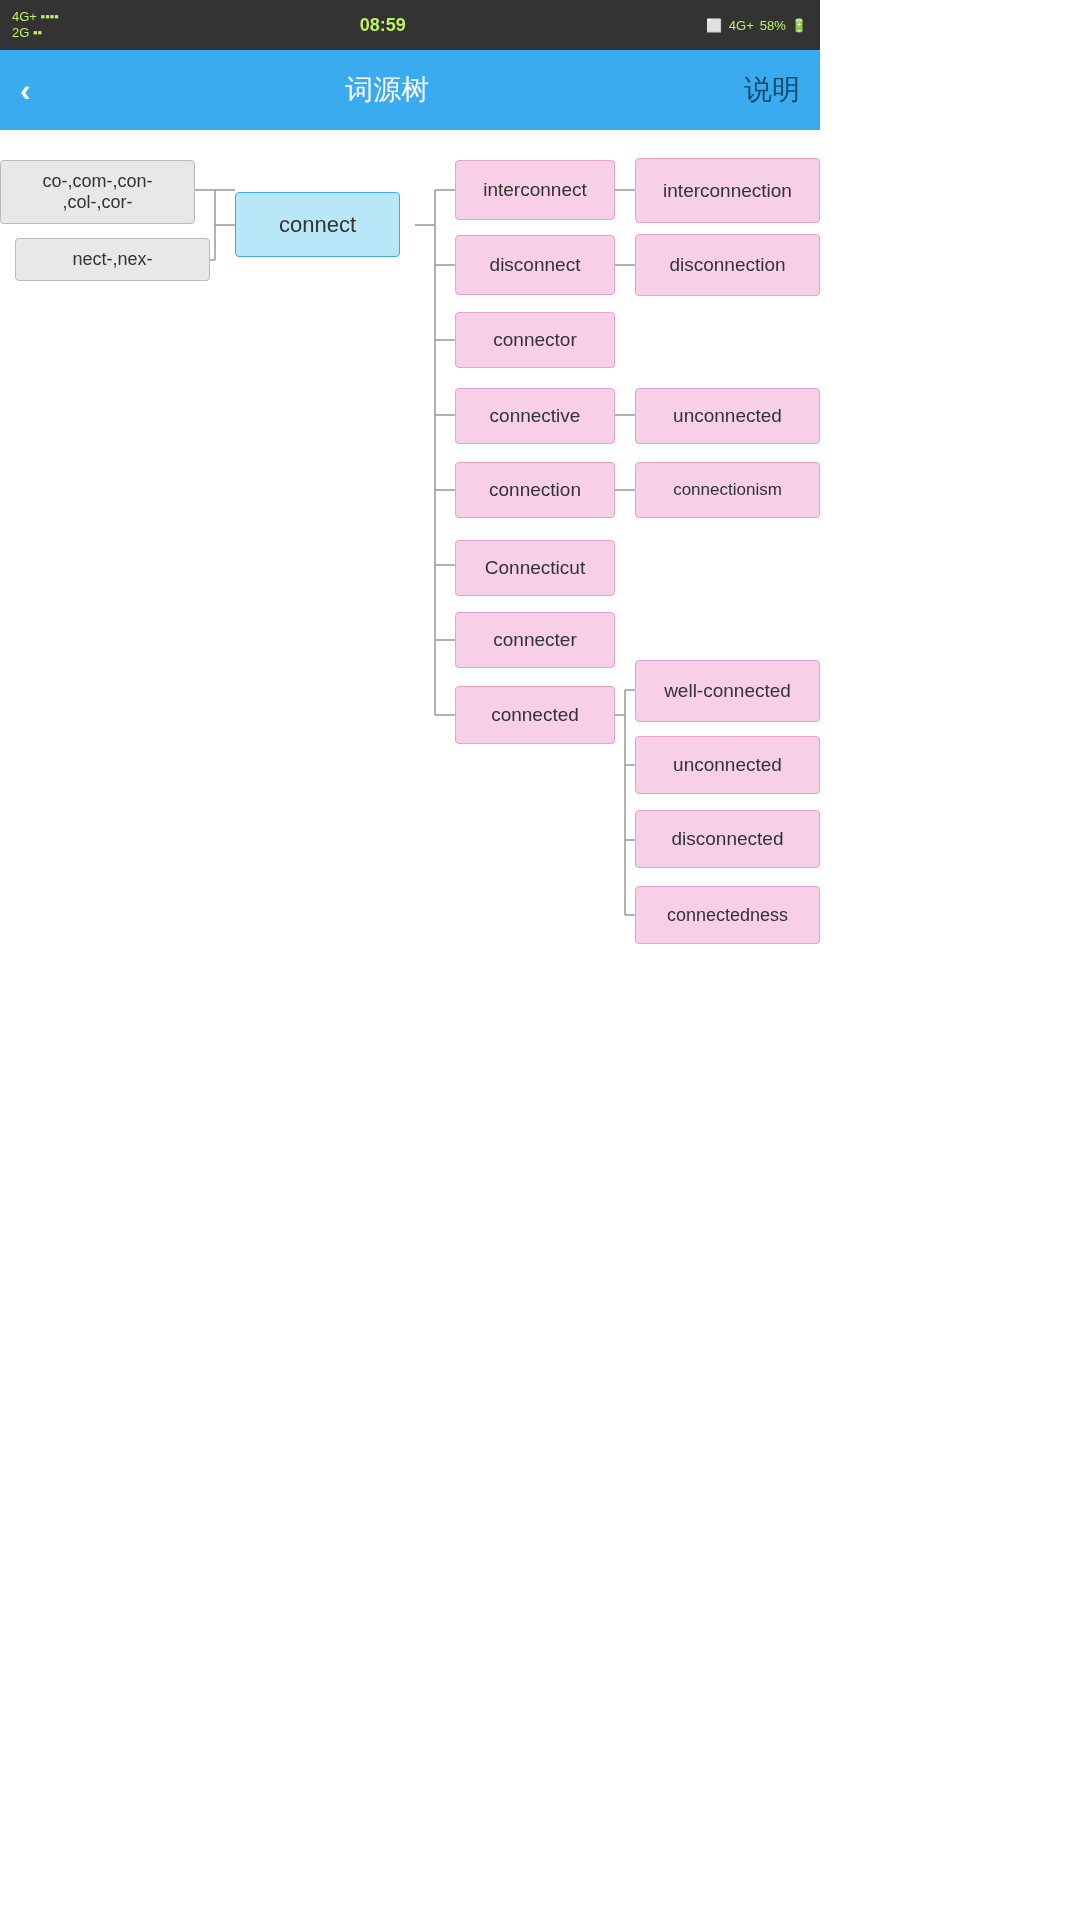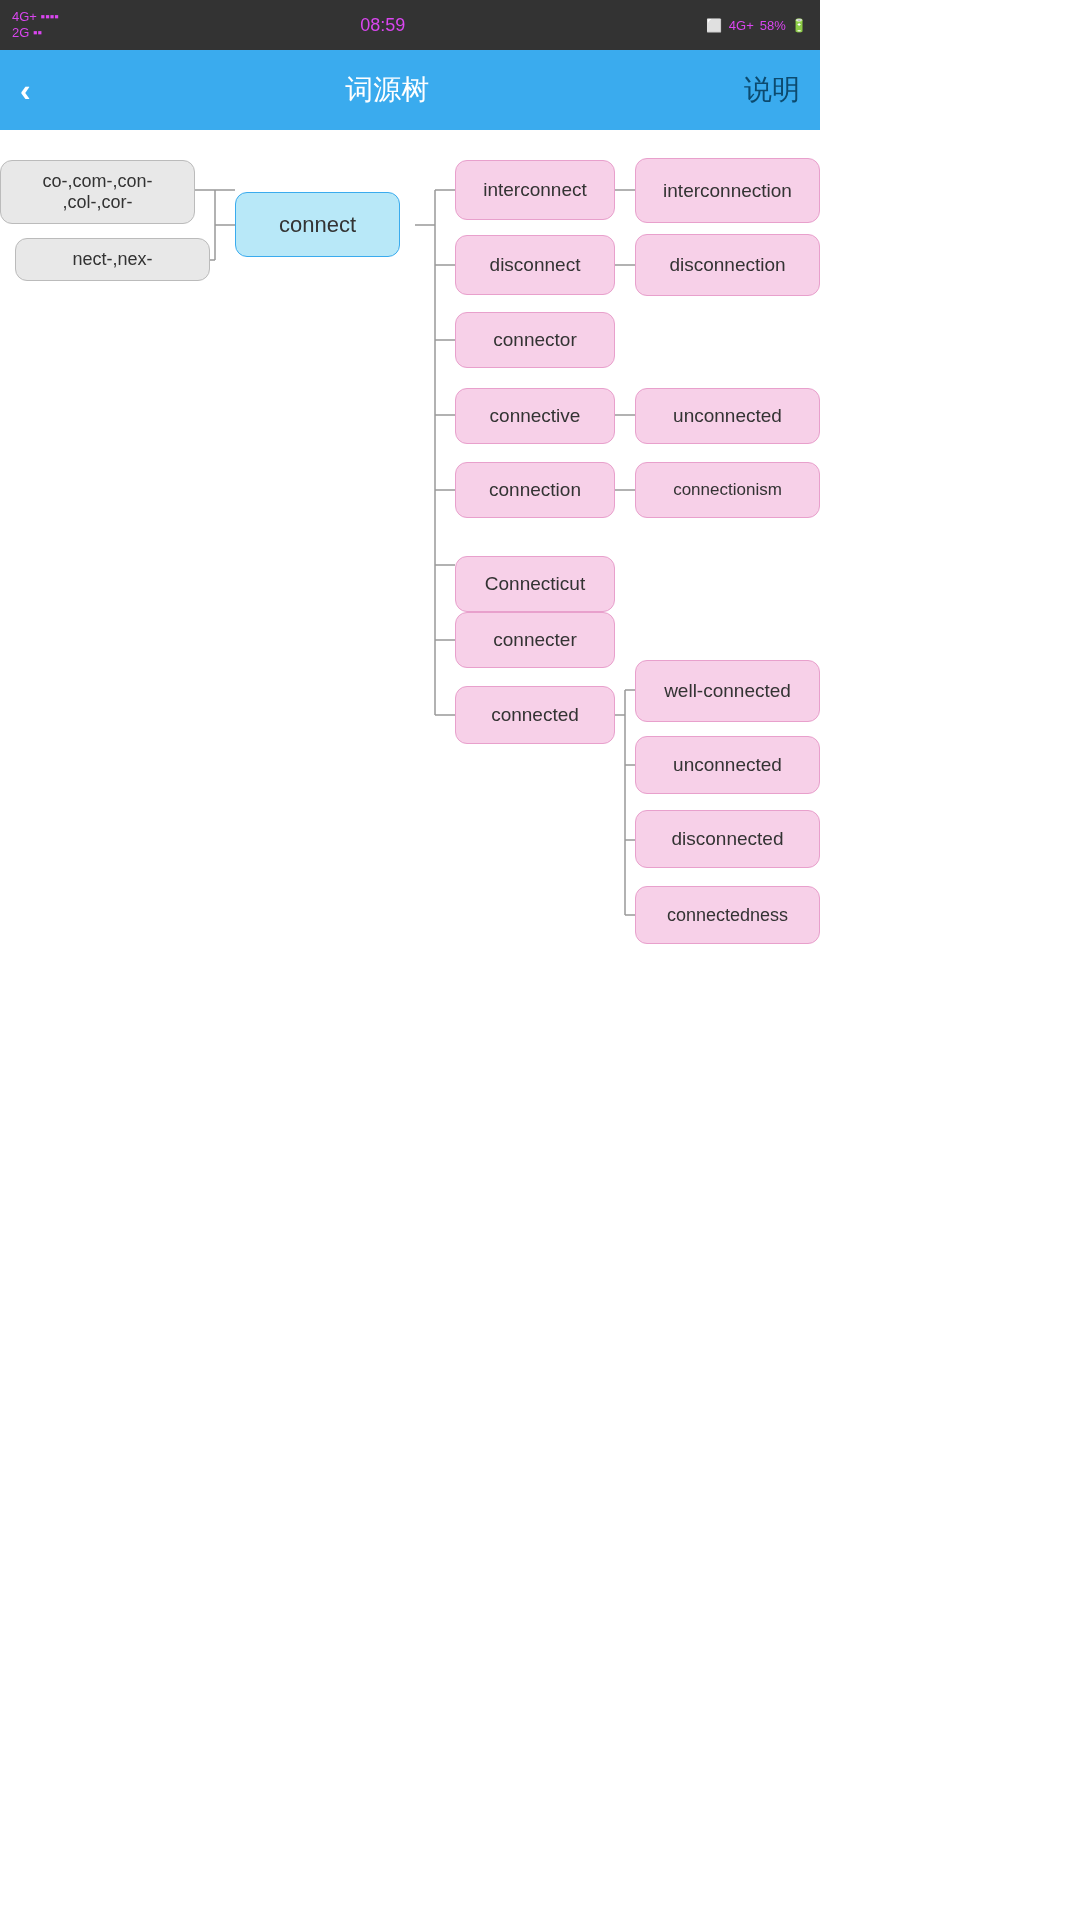--- a/index.html
+++ b/index.html
@@ -15,25 +15,25 @@
 
     
     .status-bar {
       width: 100%;
       height: 50px;
       background: #333;
       display: flex;
       align-items: center;
       justify-content: space-between;
       padding: 0 12px;
-      color: #d946ef;
+      color: #bef264;
       font-size: 14px;
     }
     .status-left { display: flex; flex-direction: column; line-height: 1.2; font-size: 13px; }
-    .status-center { font-size: 18px; font-weight: 400; text-align: right; }
+    .status-center { font-size: 18px; font-weight: 700; text-align: right; }
     .status-right { display: flex; align-items: center; gap: 6px; font-size: 13px; }
 
     
     .nav-bar {
       width: 100%;
       height: 80px;
       background: #3aabee;
       display: flex;
       align-items: center;
       justify-content: space-between;
@@ -53,21 +53,21 @@
       color: #0c4a6e;
       font-size: 28px;
       cursor: pointer;
     }
 
     
     .node {
       display: inline-flex;
       align-items: center;
       justify-content: center;
-      border-radius: 12px;
+      border-radius: 4px;
       padding: 10px 14px;
       font-size: 20px;
       text-align: center;
       position: absolute;
     }
     .node-root {
       background: #b8e8f8;
       border: 1.5px solid #3aabee;
       color: #333;
     }
@@ -178,21 +178,21 @@
   </div>
   <div class="node node-pink" style="left:455px; top:182px; width:160px; height:56px; font-size:19px;">
     <span>connector</span>
   </div>
   <div class="node node-pink" style="left:455px; top:258px; width:160px; height:56px; font-size:19px;">
     <span>connective</span>
   </div>
   <div class="node node-pink" style="left:455px; top:332px; width:160px; height:56px; font-size:19px;">
     <span>connection</span>
   </div>
-  <div class="node node-pink" style="left:455px; top:426px; width:160px; height:56px; font-size:19px;">
+  <div class="node node-pink" style="left:455px; top:410px; width:160px; height:56px; font-size:19px;">
     <span>Connecticut</span>
   </div>
   <div class="node node-pink" style="left:455px; top:482px; width:160px; height:56px; font-size:19px;">
     <span>connecter</span>
   </div>
   <div class="node node-pink" style="left:455px; top:556px; width:160px; height:58px; font-size:19px;">
     <span>connected</span>
   </div>
 
   <div class="node node-pink" style="left:635px; top:28px; width:185px; height:65px; font-size:19px;">

